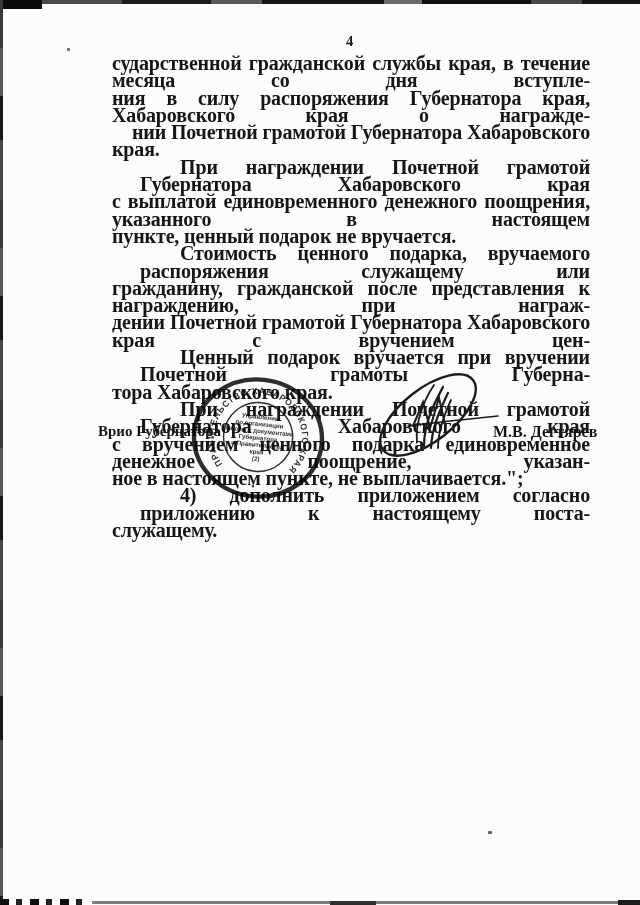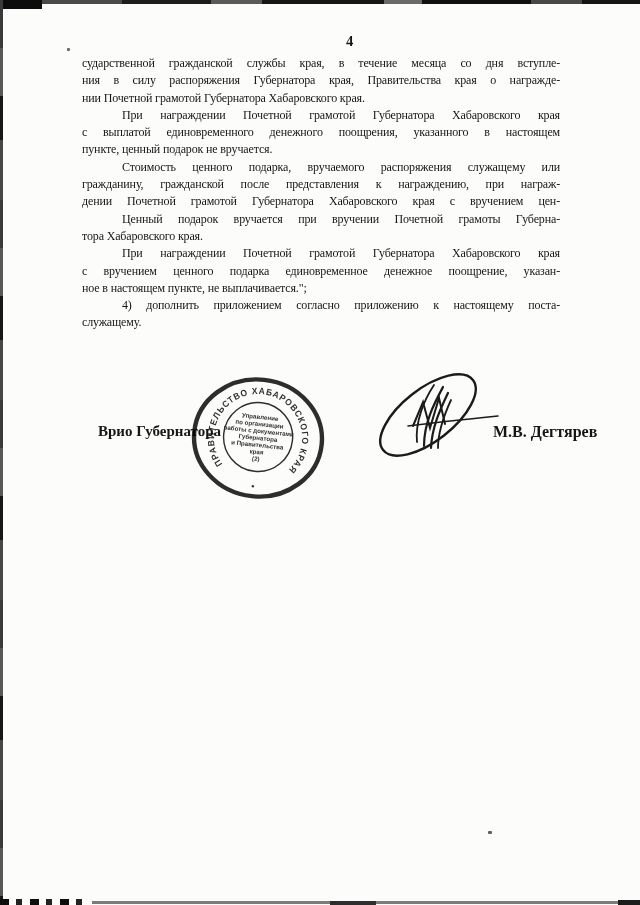--- a/index.html
+++ b/index.html
@@ -18,25 +18,25 @@
   .art-bottom-line{position:absolute;left:92px;right:0;bottom:1px;height:3px;background:#7c7c7c;}
   .art-bottom-dashes{position:absolute;left:0;bottom:0;width:88px;height:6px;
     background:repeating-linear-gradient(90deg,#0e0e0e 0 9px,transparent 9px 16px,#222 16px 22px,transparent 22px 30px);}
   .art-bottom-dark1{position:absolute;left:330px;bottom:0;width:46px;height:4px;background:#2e2e2e;}
   .art-bottom-dark2{position:absolute;right:0;bottom:0;width:22px;height:5px;background:#1c1c1c;}
   .speck1{position:absolute;left:67px;top:48px;width:3px;height:3px;background:#6b6b6b;border-radius:1px;}
   .speck2{position:absolute;left:488px;top:831px;width:4px;height:3px;background:#5f5f5f;border-radius:1px;}
   
   .page-num{position:absolute;left:346px;top:33px;font-size:14.5px;font-weight:bold;}
   
-  .doc-body{position:absolute;left:82px;top:55px;width:478px;
-    font-size:12px;font-weight:normal;line-height:17.3px;letter-spacing:-0.15px;}
+  .doc-body{position:absolute;left:112px;top:55px;width:478px;
+    font-size:20px;font-weight:bold;line-height:17.3px;letter-spacing:-0.15px;}
   .ln{text-align:justify;text-align-last:justify;}
   .last{text-align:right;text-align-last:left;}
-  .ind{text-indent:40px;}
+  .ind{text-indent:40px;margin-left:28px;}
   
   .sig-left{position:absolute;left:98px;top:423px;font-size:15px;font-weight:bold;white-space:nowrap;}
   .sig-name{position:absolute;left:493px;top:423px;font-size:16px;font-weight:bold;white-space:nowrap;}
   .stamp-svg{position:absolute;left:183px;top:372px;mix-blend-mode:multiply;opacity:.92;}
   .sign-svg{position:absolute;left:358px;top:360px;}
 </style>
 </head>
 <body>
 
 <div class="art-top"></div>
@@ -46,21 +46,21 @@
 <div class="art-bottom-dashes"></div>
 <div class="art-bottom-dark1"></div>
 <div class="art-bottom-dark2"></div>
 <div class="speck1"></div>
 <div class="speck2"></div>
 
 <div class="page-num">4</div>
 
 <div class="doc-body">
   <div class="ln">сударственной гражданской службы края, в течение месяца со дня вступле-</div>
-  <div class="ln">ния в силу распоряжения Губернатора края, Правительства края о награжде-</div>
+  <div class="ln">ния в силу распоряжения Губернатора края, Хабаровского края о награжде-</div>
   <div class="last">нии Почетной грамотой Губернатора Хабаровского края.</div>
   <div class="ln ind">При награждении Почетной грамотой Губернатора Хабаровского края</div>
   <div class="ln">с выплатой единовременного денежного поощрения, указанного в настоящем</div>
   <div class="last">пункте, ценный подарок не вручается.</div>
   <div class="ln ind">Стоимость ценного подарка, вручаемого распоряжения служащему или</div>
   <div class="ln">гражданину, гражданской после представления к награждению, при награж-</div>
   <div class="ln">дении Почетной грамотой Губернатора Хабаровского края с вручением цен-</div>
   <div class="ln ind">Ценный подарок вручается при вручении Почетной грамоты Губерна-</div>
   <div class="last">тора Хабаровского края.</div>
   <div class="ln ind">При награждении Почетной грамотой Губернатора Хабаровского края</div>

